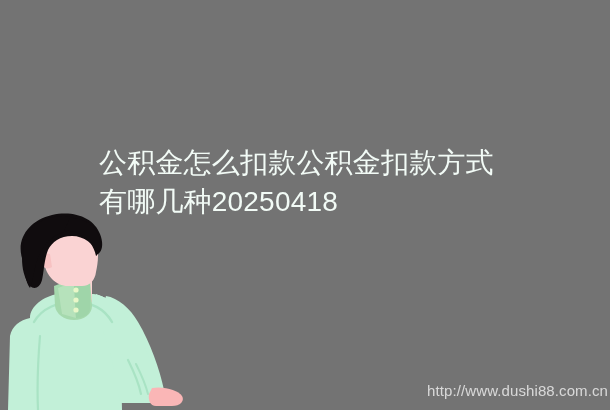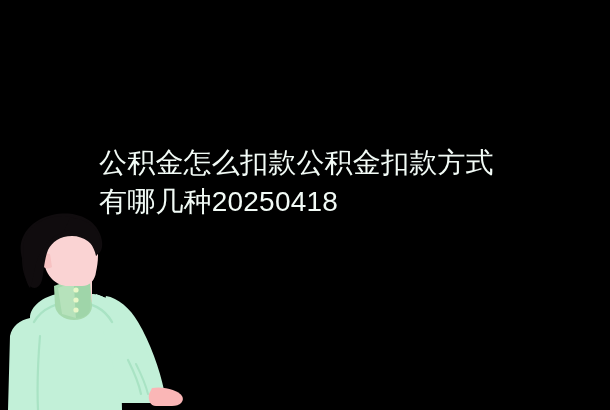--- a/index.html
+++ b/index.html
@@ -9,21 +9,21 @@
   body {
     width: 610px;
     height: 410px;
     overflow: hidden;
     font-family: "Liberation Sans", "DejaVu Sans", sans-serif;
   }
   #banner {
     position: relative;
     width: 610px;
     height: 410px;
-    background: #000000;
+    background: #737373;
     overflow: hidden;
   }
 
   
   #title {
     position: absolute;
     left: 99px;
     top: 143px;
     width: 420px;
     color: #f2fbf6;
@@ -178,14 +178,15 @@
                  C 101 38, 99 44, 96 46
                  C 94 36, 88 28, 80 24
                  C 74 21, 68 20, 64 21 Z" fill="#100c0e"></path>
       </g>
 
     </svg>
   </div>
 
   <div id="title">公积金怎么扣款公积金扣款方式有哪几种20250418</div>
 
+  <div id="watermark">http://www.dushi88.com.cn</div>
 
 </div>
 
 </body></html>

